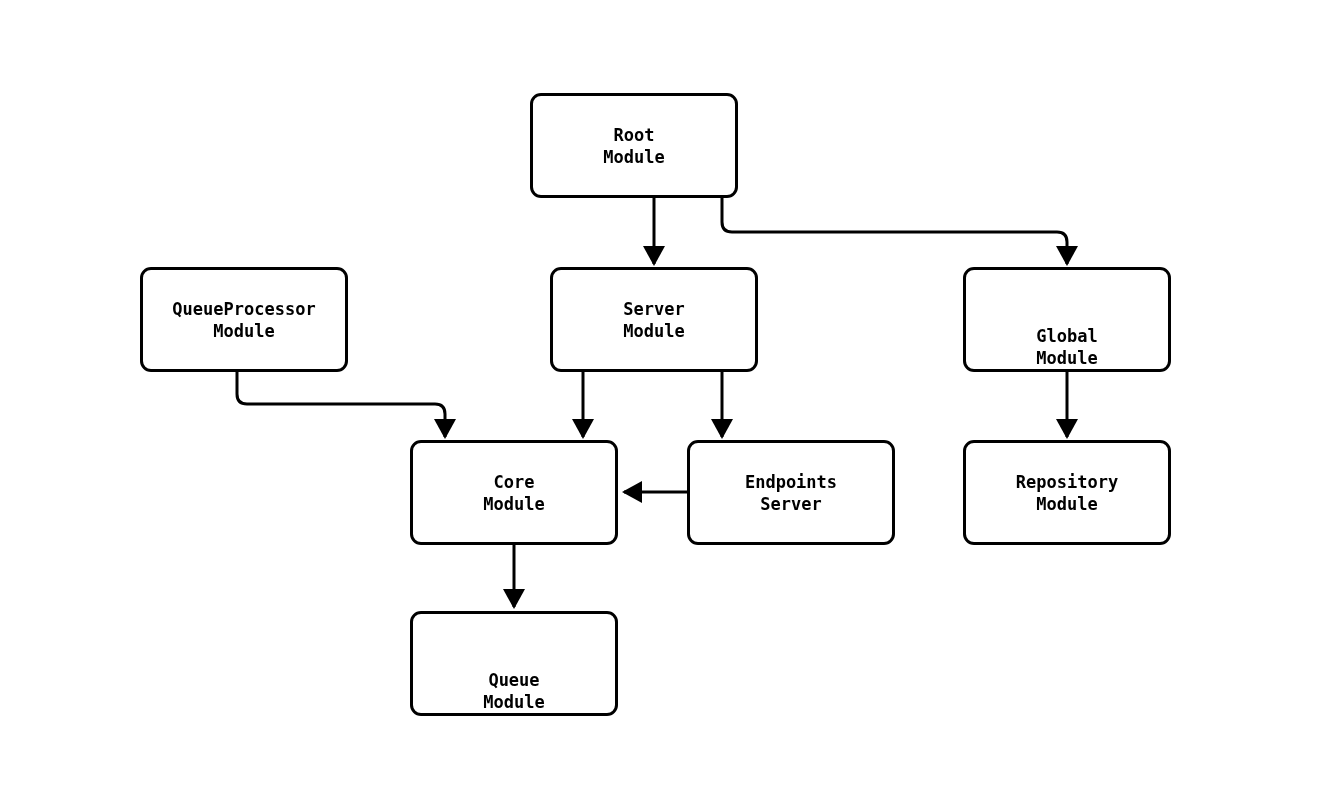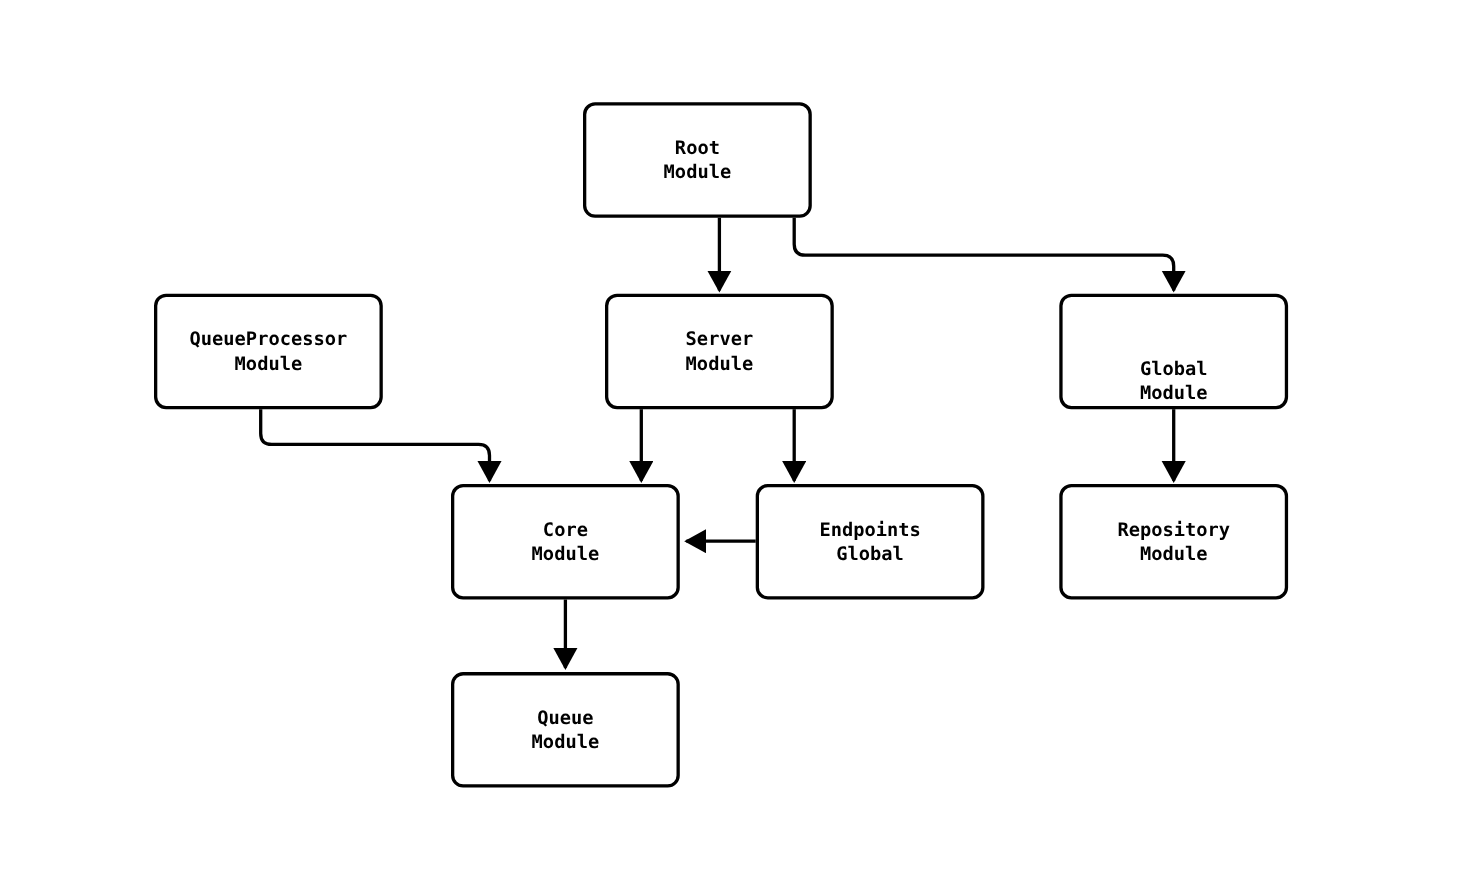--- a/index.html
+++ b/index.html
@@ -48,21 +48,21 @@
     color: #000000;
     white-space: pre-line;
   }
   .node-root          { left: 530px; top:  93px; text-align: center; }
   .node-queueprocessor{ left: 140px; top: 267px; }
   .node-server        { left: 550px; top: 267px; }
   .node-global        { left: 963px; top: 267px; align-items: flex-end; }
   .node-core          { left: 410px; top: 440px; }
   .node-endpoints     { left: 687px; top: 440px; }
   .node-repository    { left: 963px; top: 440px; align-items: center; }
-  .node-queue         { left: 410px; top: 611px; }
+  .node-queue         { left: 410px; top: 611px; align-items: flex-end; }
 </style>
 </head>
 <body>
 
 <div class="canvas">
 
   <svg class="edges-layer" viewBox="0 0 1337 809" xmlns="http://www.w3.org/2000/svg">
     <defs>
       <marker id="arrowhead" markerUnits="userSpaceOnUse" markerWidth="24" markerHeight="24" refX="18" refY="11" orient="auto">
         <polygon points="0,0 20,11 0,22" fill="#000000"></polygon>
@@ -106,21 +106,21 @@
 Module</span>
   </div>
 
   <div class="node node-core">
     <span class="label">Core
 Module</span>
   </div>
 
   <div class="node node-endpoints">
     <span class="label">Endpoints
-Global</span>
+Server</span>
   </div>
 
   <div class="node node-repository">
     <span class="label">Repository
 Module</span>
   </div>
 
   <div class="node node-queue">
     <span class="label">Queue
 Module</span>

